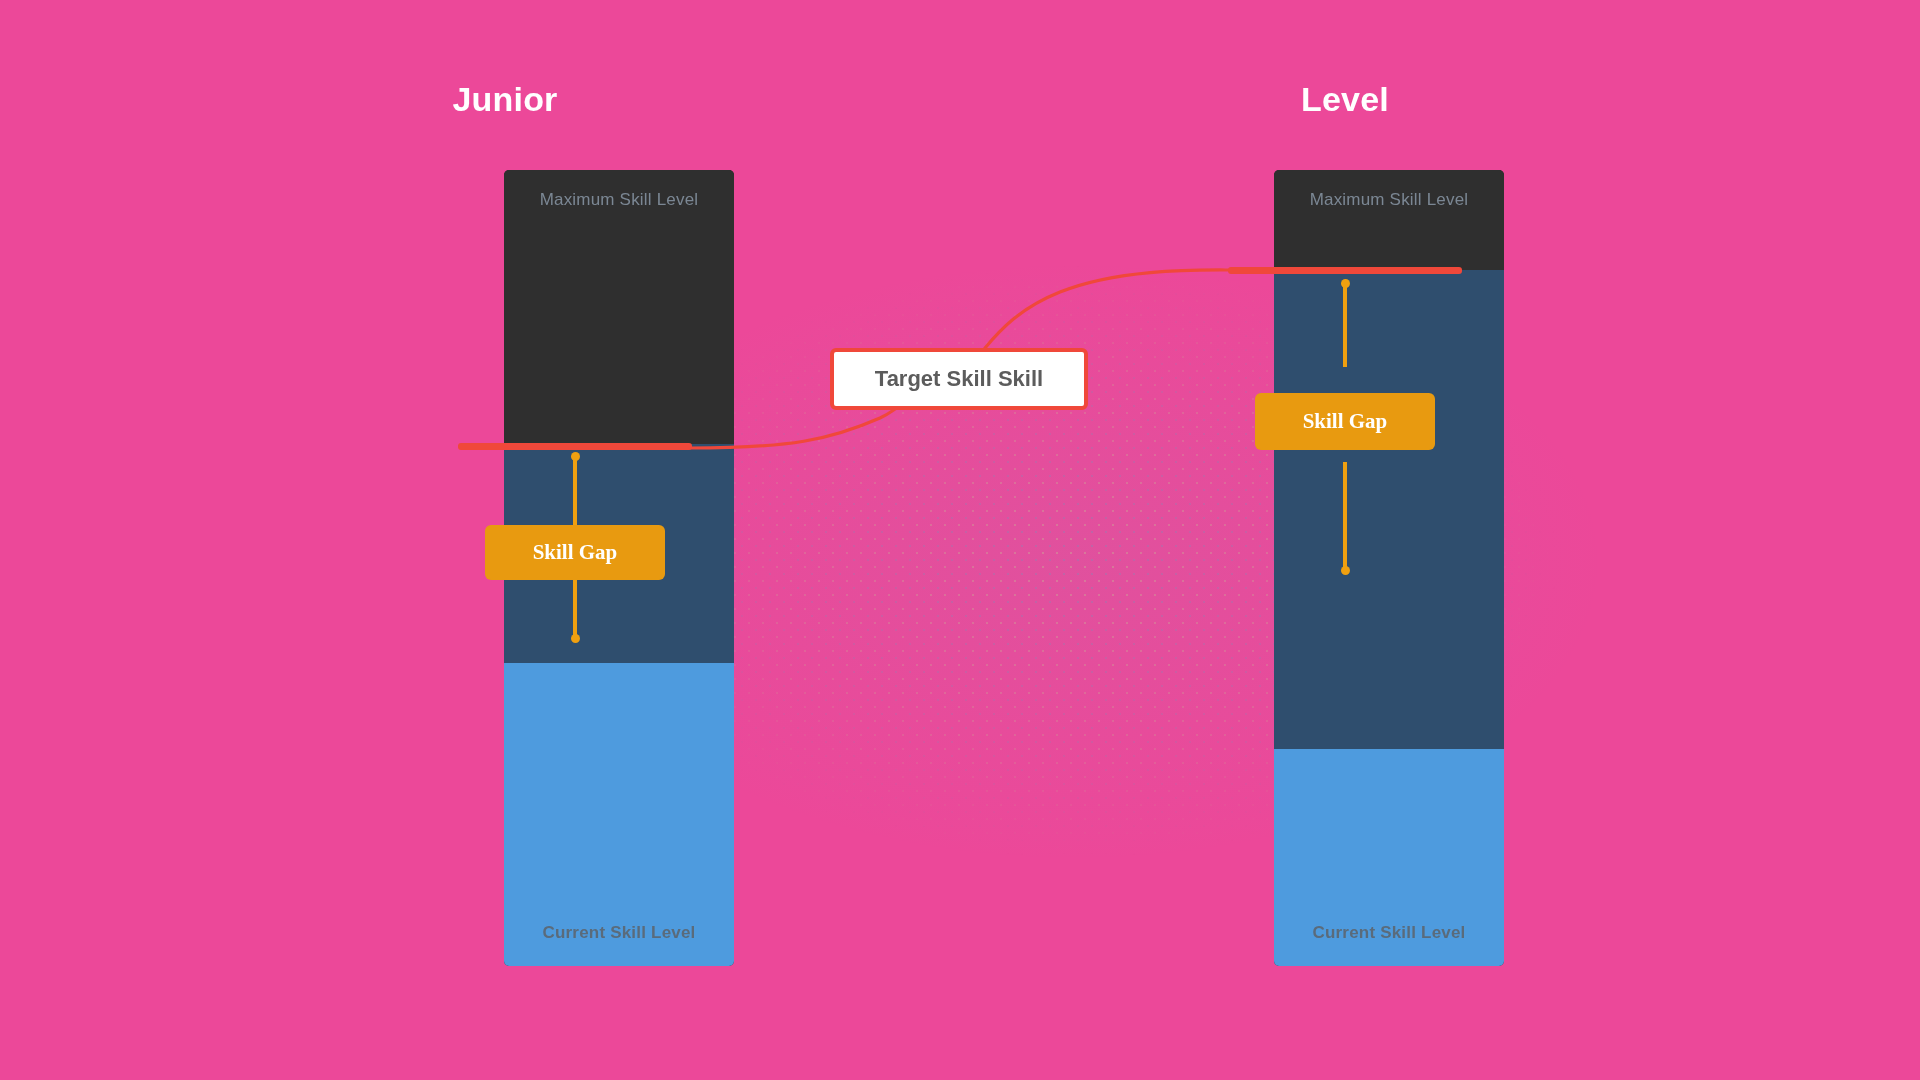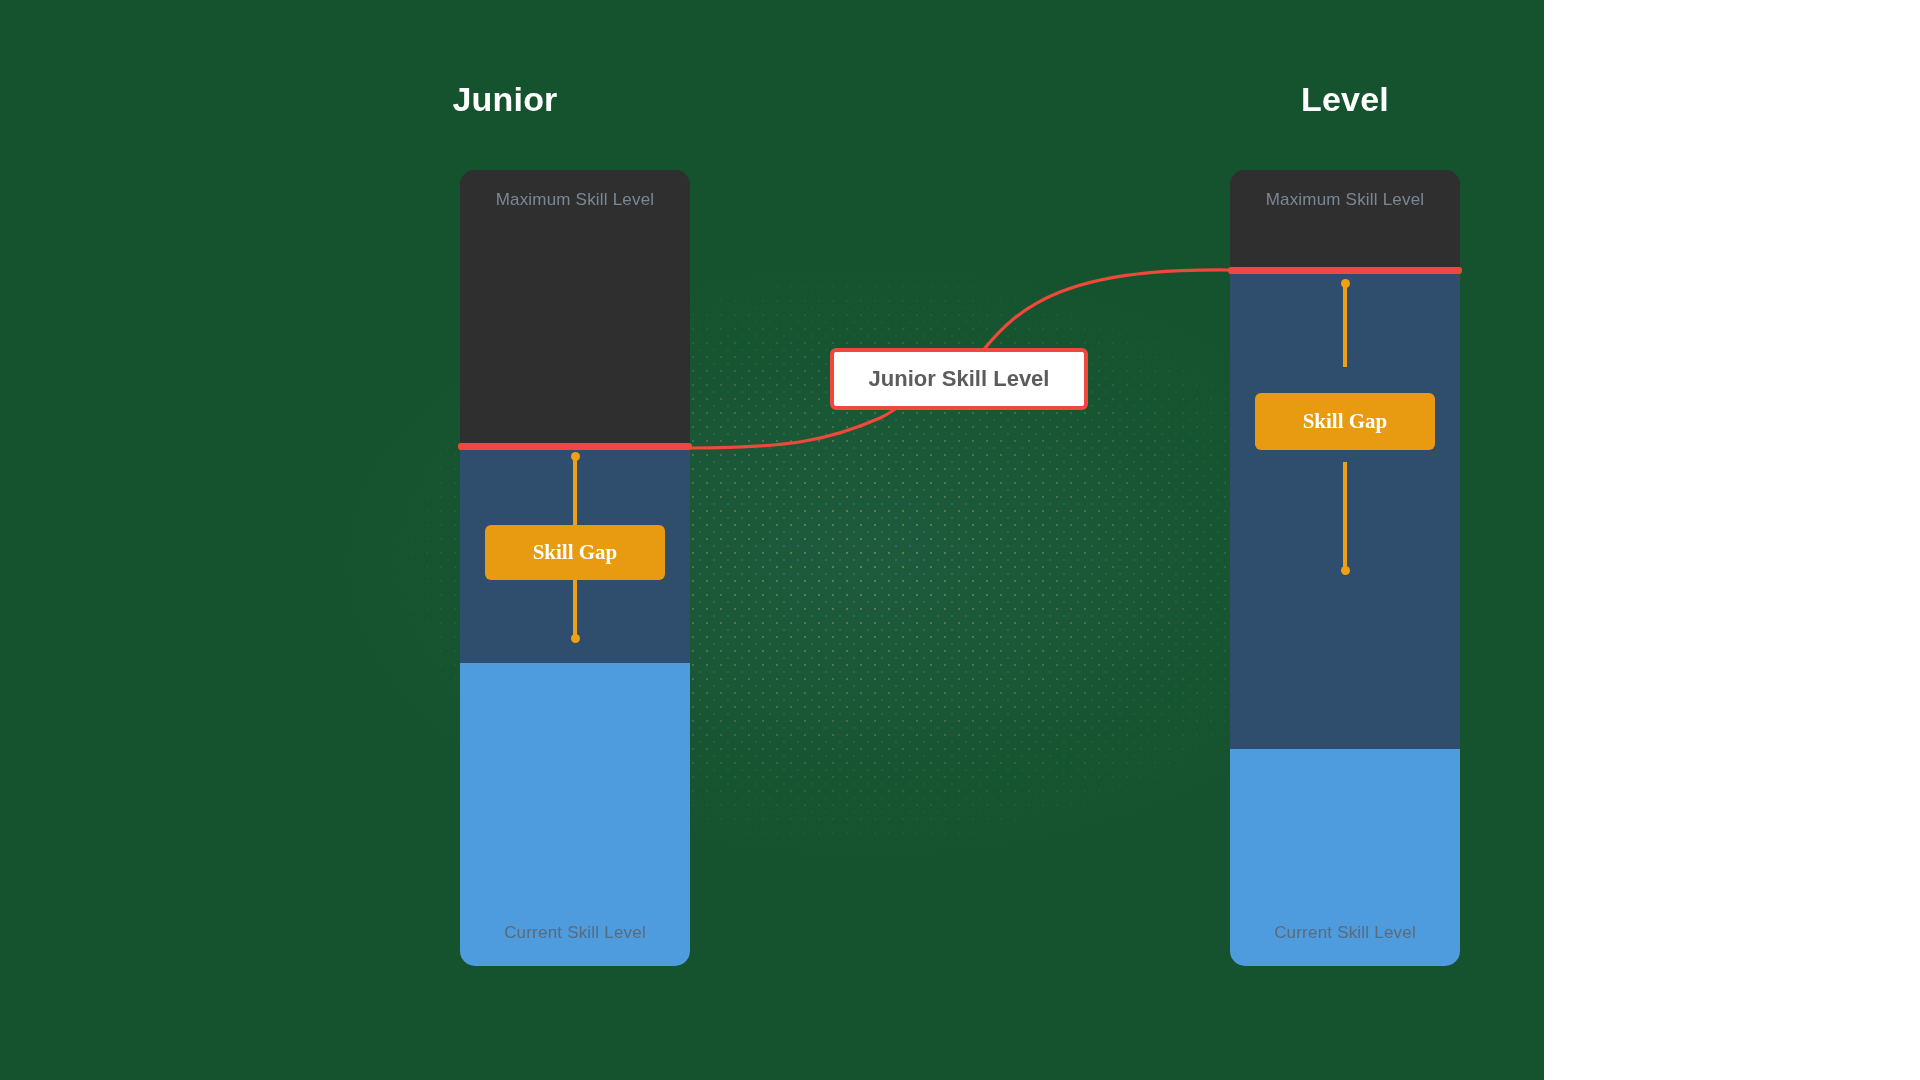--- a/index.html
+++ b/index.html
@@ -1,22 +1,22 @@
 <!DOCTYPE html>
 <html><head>
 <meta charset="utf-8">
 <style>
   * { margin:0; padding:0; box-sizing:border-box; }
   html, body {
     width:1920px; height:1080px; overflow:hidden;
     font-family:"Liberation Sans", sans-serif;
   }
   #stage {
-    position:relative; width:1544px; height:1080px;
-    background:#14532d;
+    position:relative; width:1920px; height:1080px;
+    background:#ec4899;
     overflow:hidden;
     padding-left:29px;
   }
   
   #bg-glow {
     position:absolute; inset:0;
     background:
       radial-gradient(ellipse 740px 420px at 56% 52%, rgba(120,160,200,0.10) 0%, rgba(120,160,200,0.04) 45%, rgba(0,0,0,0) 72%);
     pointer-events:none;
   }
@@ -33,35 +33,36 @@
   }
 
   .col-title {
     position:absolute; text-align:center;
     font-size:34px; font-weight:bold; color:#FFFFFF;
     letter-spacing:0.2px; white-space:nowrap;
   }
 
   .bar {
     position:absolute;
-    border-radius:15px;
+    border-radius:5px;
     overflow:hidden;
     background:#2F2F2F;
+    margin-left:44px;
   }
   .zone { position:absolute; left:0; width:100%; }
   .zone-max     { background:#2F2F2F; }
   .zone-gap     { background:#2F4E6E; }
   .zone-current { background:#4E9BDE; }
 
   .zone-label {
     position:absolute; width:100%; text-align:center;
     font-size:17px; letter-spacing:0.2px; white-space:nowrap;
   }
   .label-max     { color:#7B8794; }
-  .label-current { color:#5A6B7B; }
+  .label-current { color:#5A6B7B;font-weight:bold; }
 
   .target-line {
     position:absolute; height:7px; border-radius:3px;
     background:#F0483A;
     z-index:6;
   }
 
   .gap-connector { position:absolute; width:4px; background:#F0A010; z-index:4; }
   .gap-dot {
     position:absolute; width:9px; height:9px; border-radius:50%;
@@ -135,15 +136,15 @@
   <div class="target-line" style="left:1228px; top:267px; width:234px;"></div>
 
   <div class="gap-connector" style="left:1343px; top:282px; height:85px;"></div>
   <div class="gap-dot" style="left:1341px; top:279px;"></div>
 
   <div class="gap-connector" style="left:1343px; top:462px; height:110px;"></div>
   <div class="gap-dot" style="left:1341px; top:566px;"></div>
 
   <div class="gap-badge" style="left:1255px; top:393px; width:180px; height:57px;">Skill Gap</div>
 
-  <div id="callout" style="left:830px; top:348px; width:258px; height:62px;">Junior Skill Level</div>
+  <div id="callout" style="left:830px; top:348px; width:258px; height:62px;">Target Skill Skill</div>
 
 </div>
 
 </body></html>

